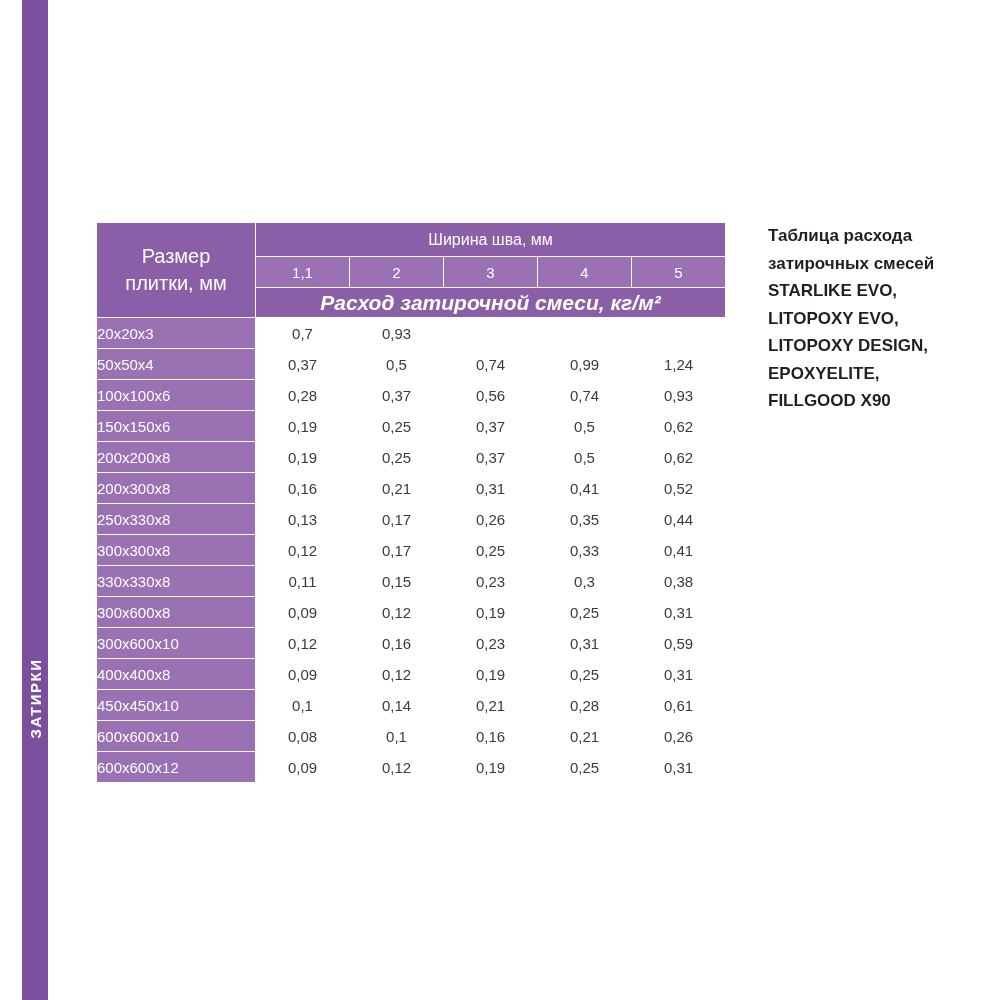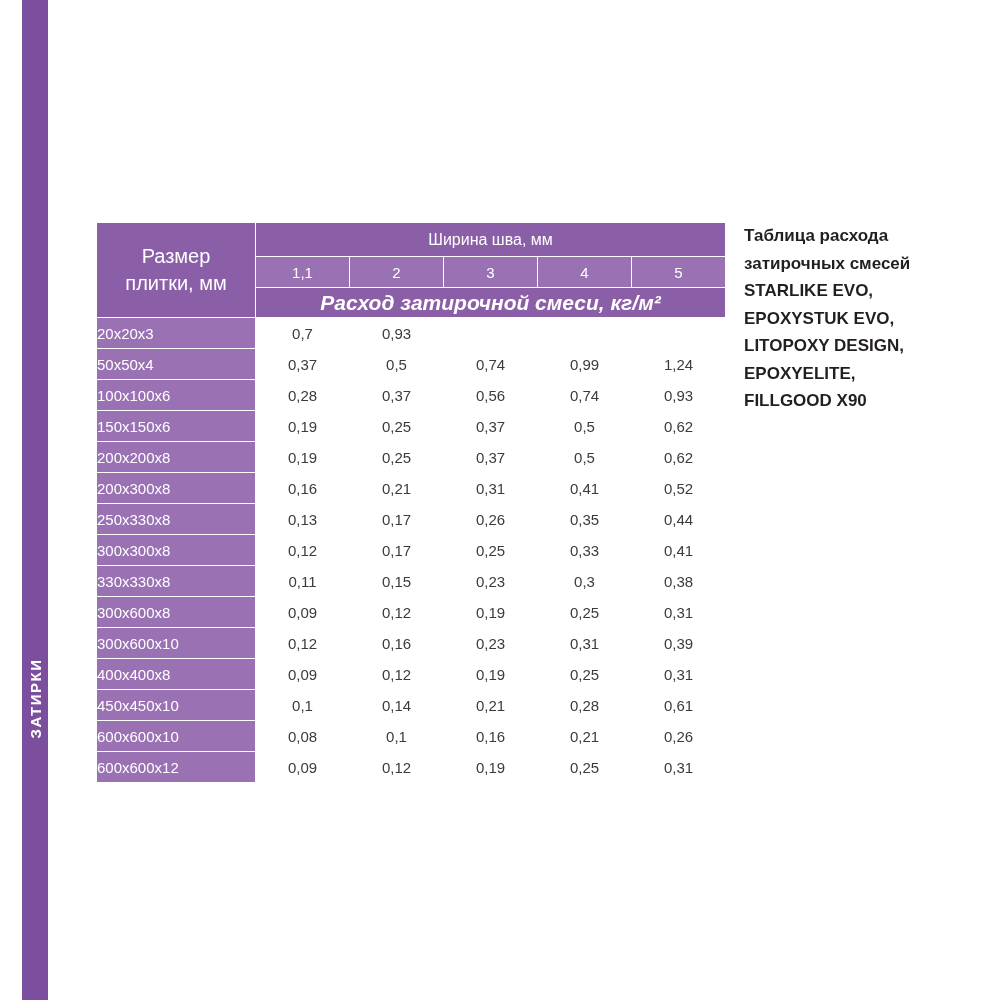--- a/index.html
+++ b/index.html
@@ -110,20 +110,21 @@
     left: 744px;
     top: 222px;
     width: 230px;
     color: #231f20;
     font-size: 17px;
     font-weight: bold;
     line-height: 1.62;
   }
   .caption div {
     white-space: nowrap;
+    margin-left: 24px;
   }
 </style>
 </head>
 <body>
 
 <div class="side-strip">
   <div class="side-strip-label">ЗАТИРКИ</div>
 </div>
 
 <div class="table-wrap">
@@ -226,21 +227,21 @@
         <td class="val">0,19</td>
         <td class="val">0,25</td>
         <td class="val">0,31</td>
       </tr>
       <tr>
         <td class="rowlabel">300x600x10</td>
         <td class="val">0,12</td>
         <td class="val">0,16</td>
         <td class="val">0,23</td>
         <td class="val">0,31</td>
-        <td class="val">0,39</td>
+        <td class="val">0,59</td>
       </tr>
       <tr>
         <td class="rowlabel">400x400x8</td>
         <td class="val">0,09</td>
         <td class="val">0,12</td>
         <td class="val">0,19</td>
         <td class="val">0,25</td>
         <td class="val">0,31</td>
       </tr>
       <tr>
@@ -268,17 +269,17 @@
         <td class="val">0,31</td>
       </tr>
     </tbody>
   </table>
 </div>
 
 <div class="caption">
   <div>Таблица расхода</div>
   <div>затирочных смесей</div>
   <div>STARLIKE EVO,</div>
-  <div>EPOXYSTUK EVO,</div>
+  <div>LITOPOXY EVO,</div>
   <div>LITOPOXY DESIGN,</div>
   <div>EPOXYELITE,</div>
   <div>FILLGOOD X90</div>
 </div>
 
 </body></html>

